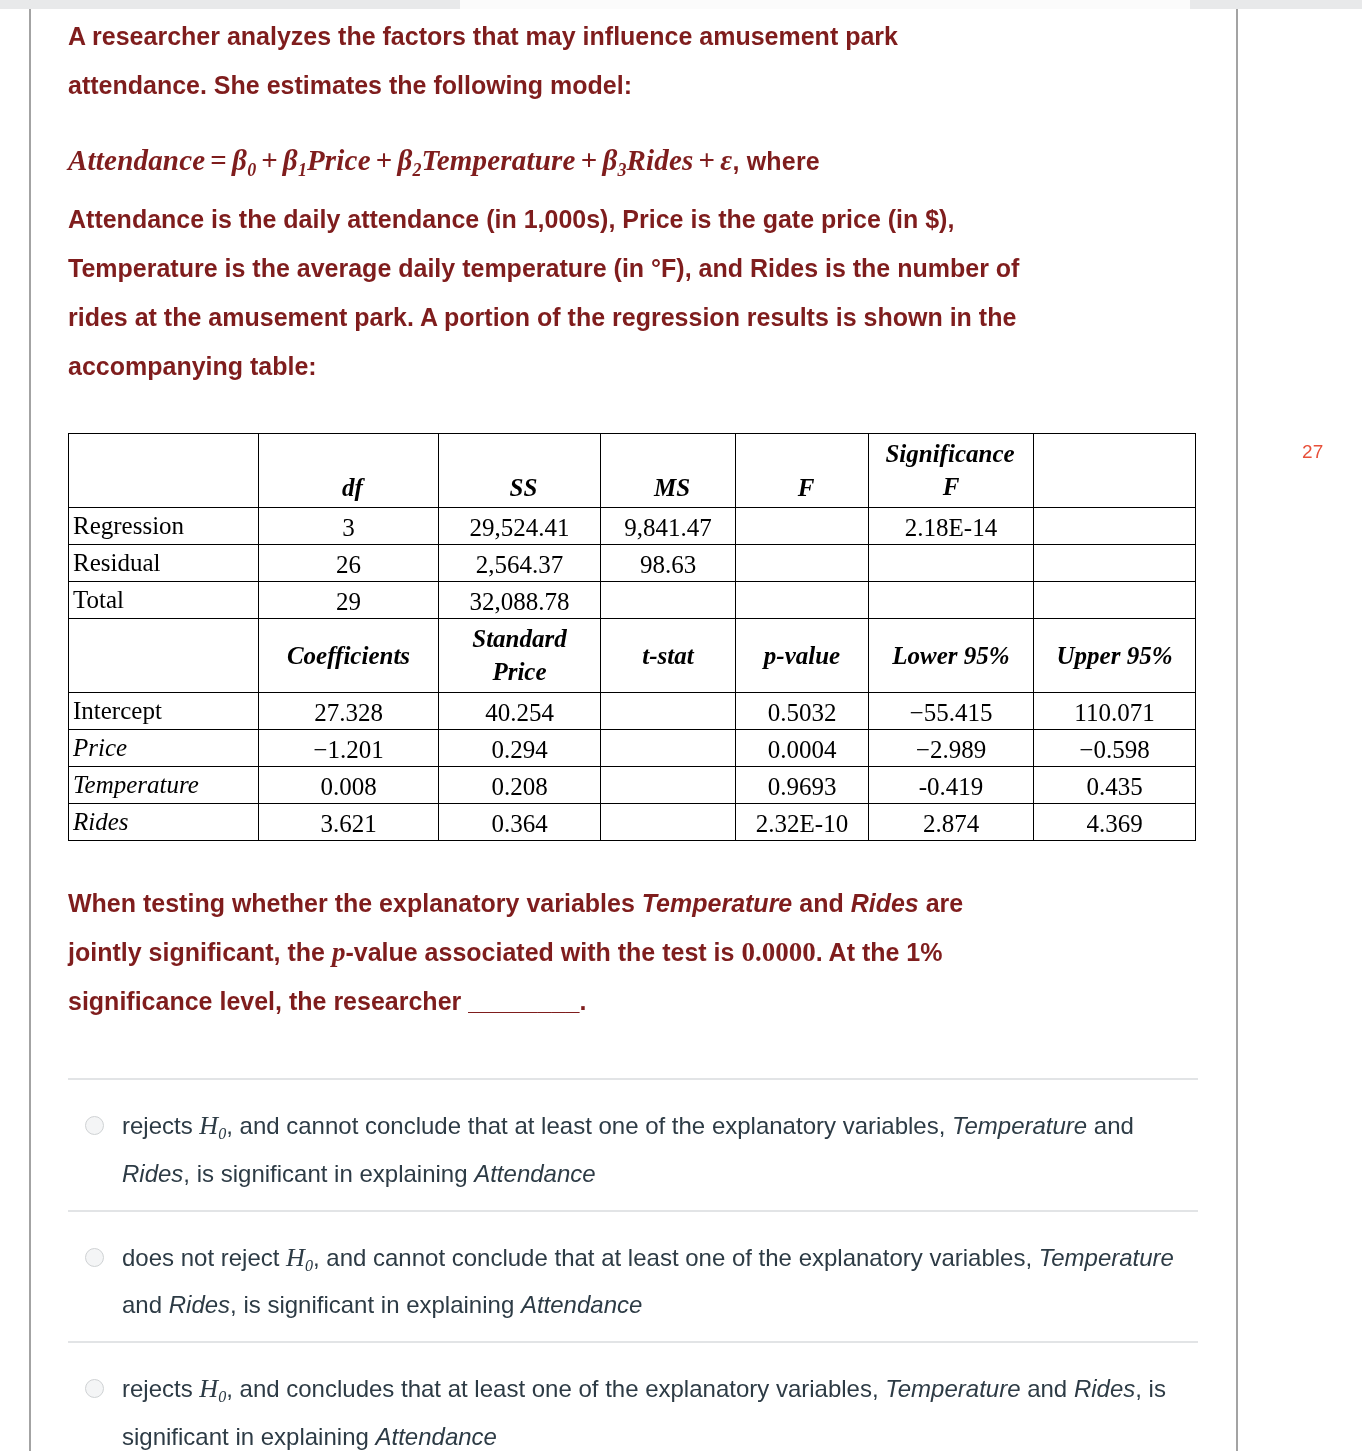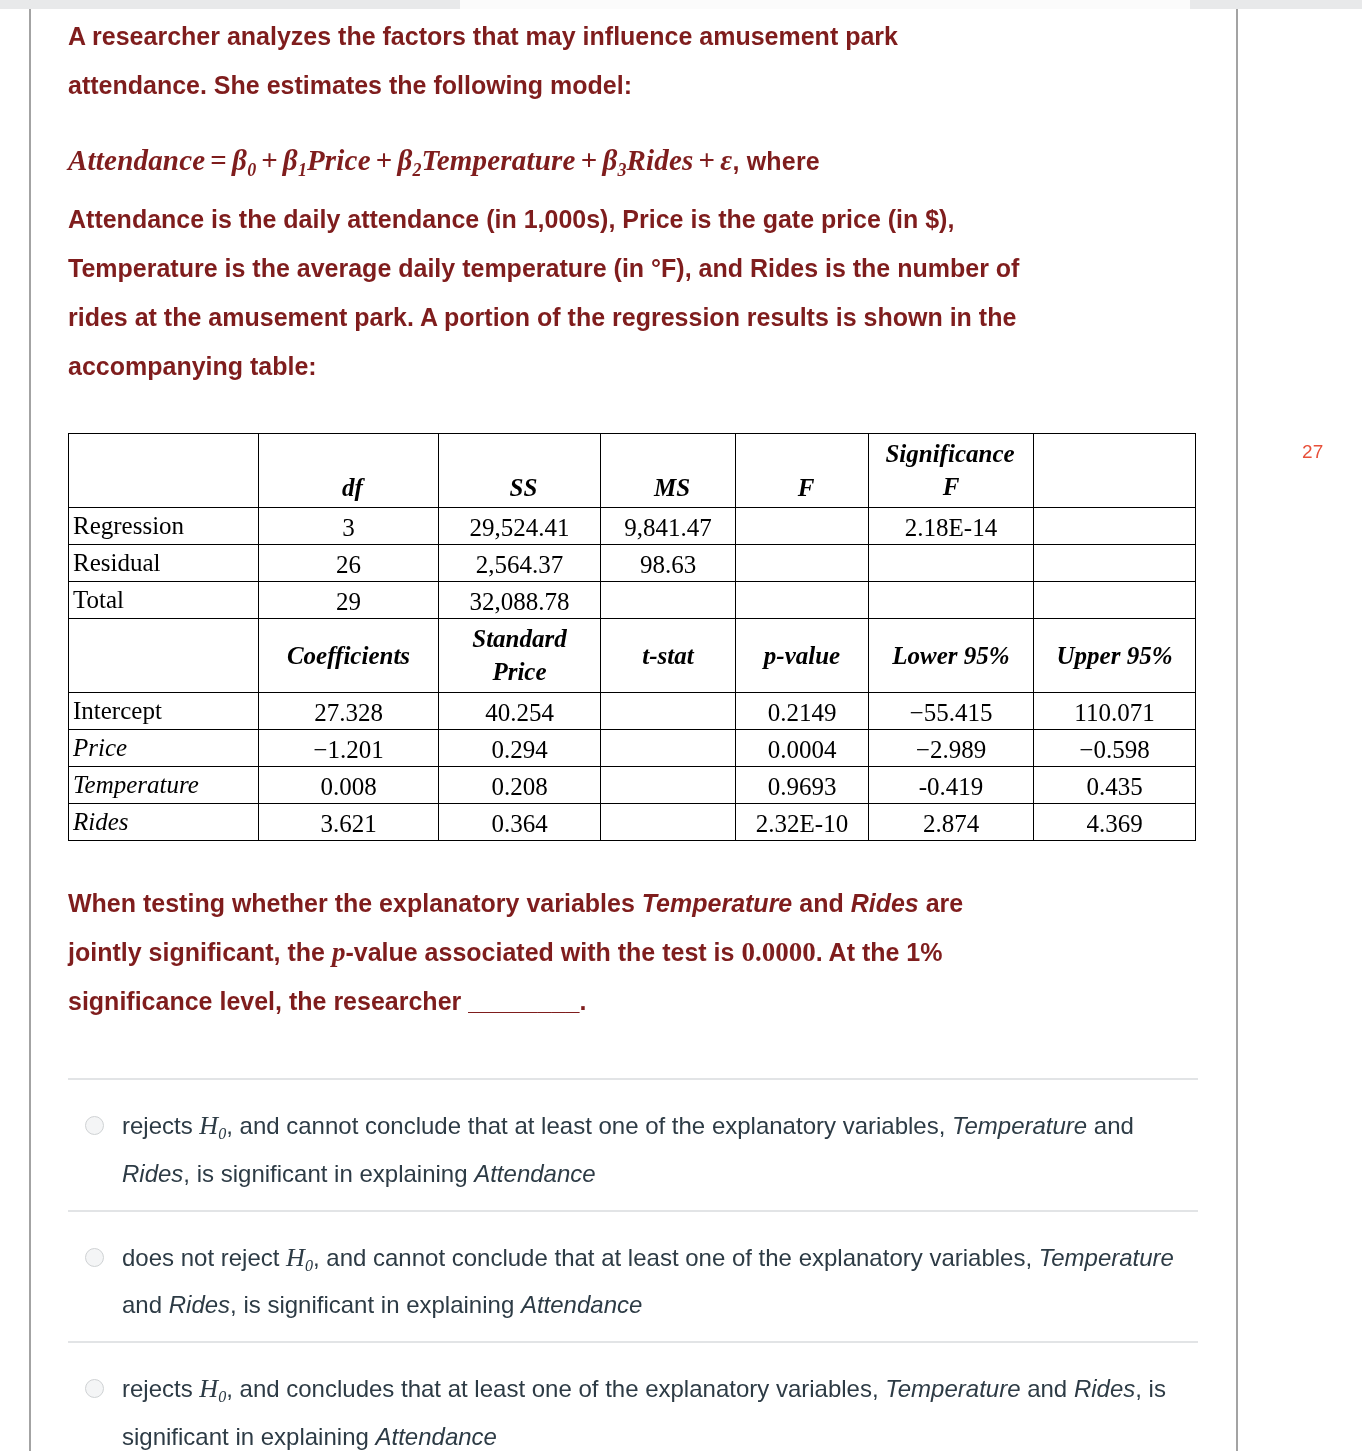--- a/index.html
+++ b/index.html
@@ -270,21 +270,21 @@
           <td class="hdr2">p-value</td>
           <td class="hdr2">Lower 95%</td>
           <td class="hdr2">Upper 95%</td>
         </tr>
 
         <tr>
           <td class="rowlabel">Intercept</td>
           <td>27.328</td>
           <td>40.254</td>
           <td></td>
-          <td>0.2149</td>
+          <td>0.5032</td>
           <td>−55.415</td>
           <td>110.071</td>
         </tr>
 
         <tr>
           <td class="rowlabel ital">Price</td>
           <td>−1.201</td>
           <td>0.294</td>
           <td></td>
           <td>0.0004</td>

